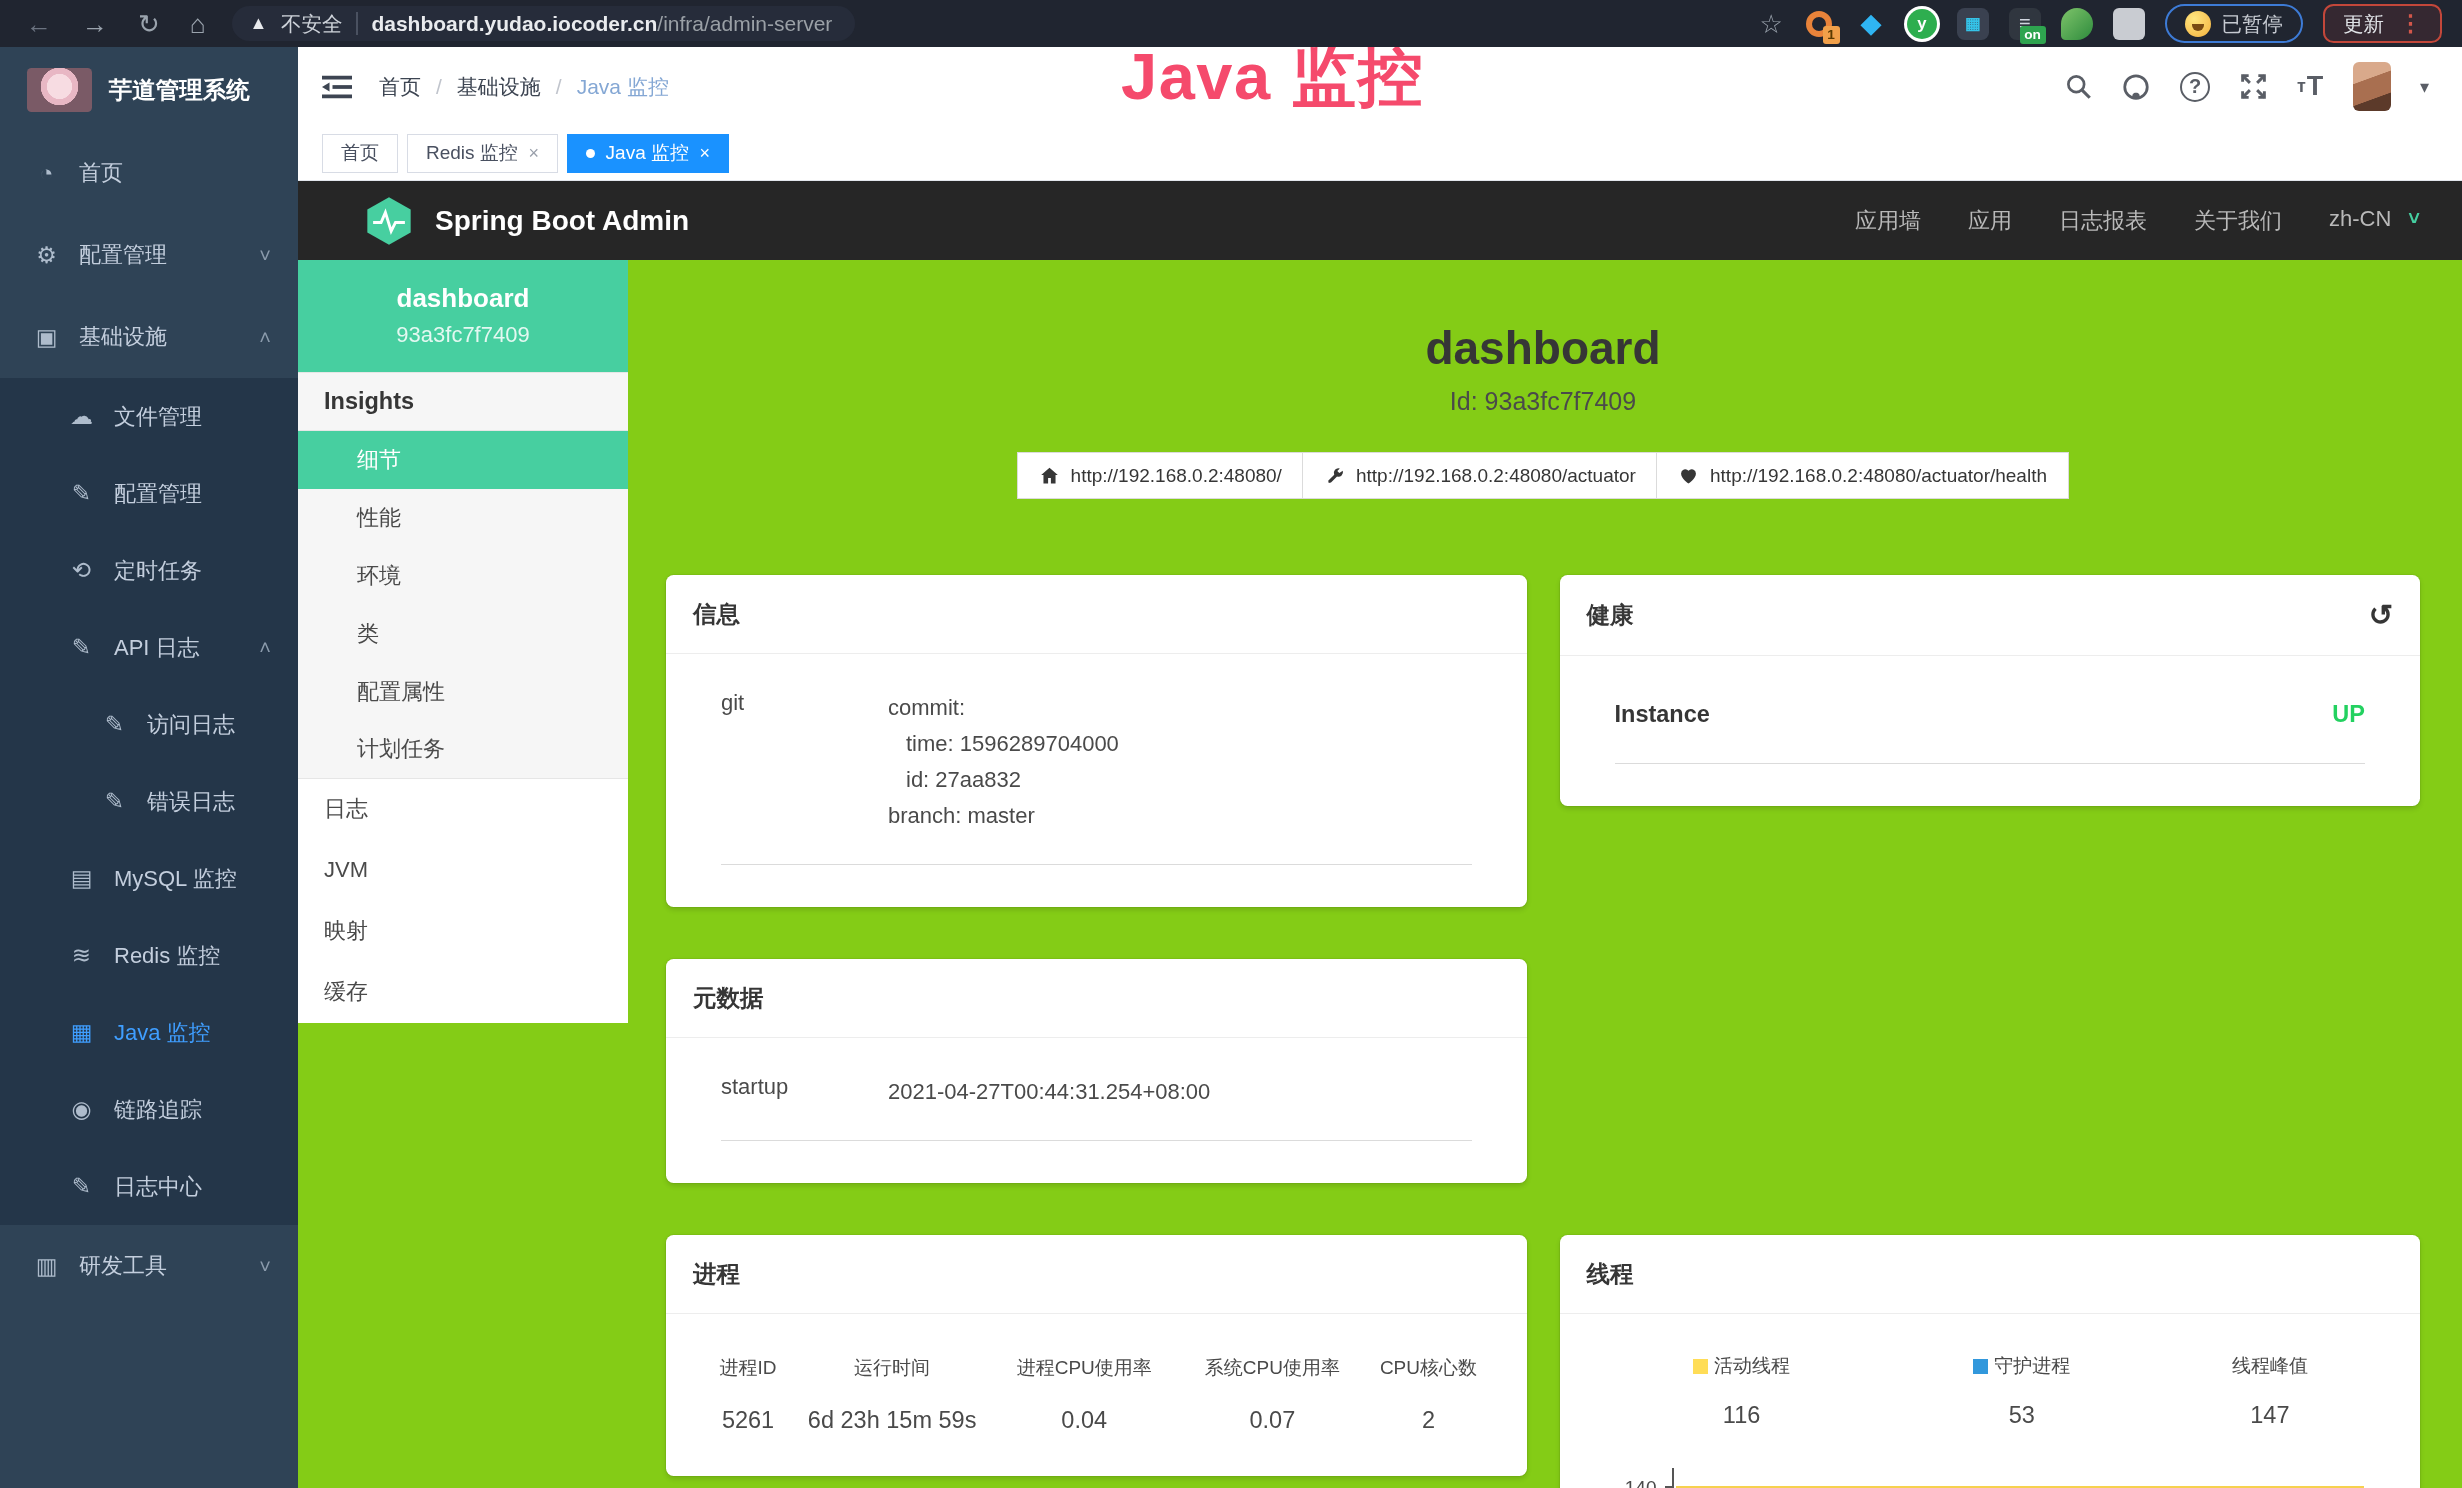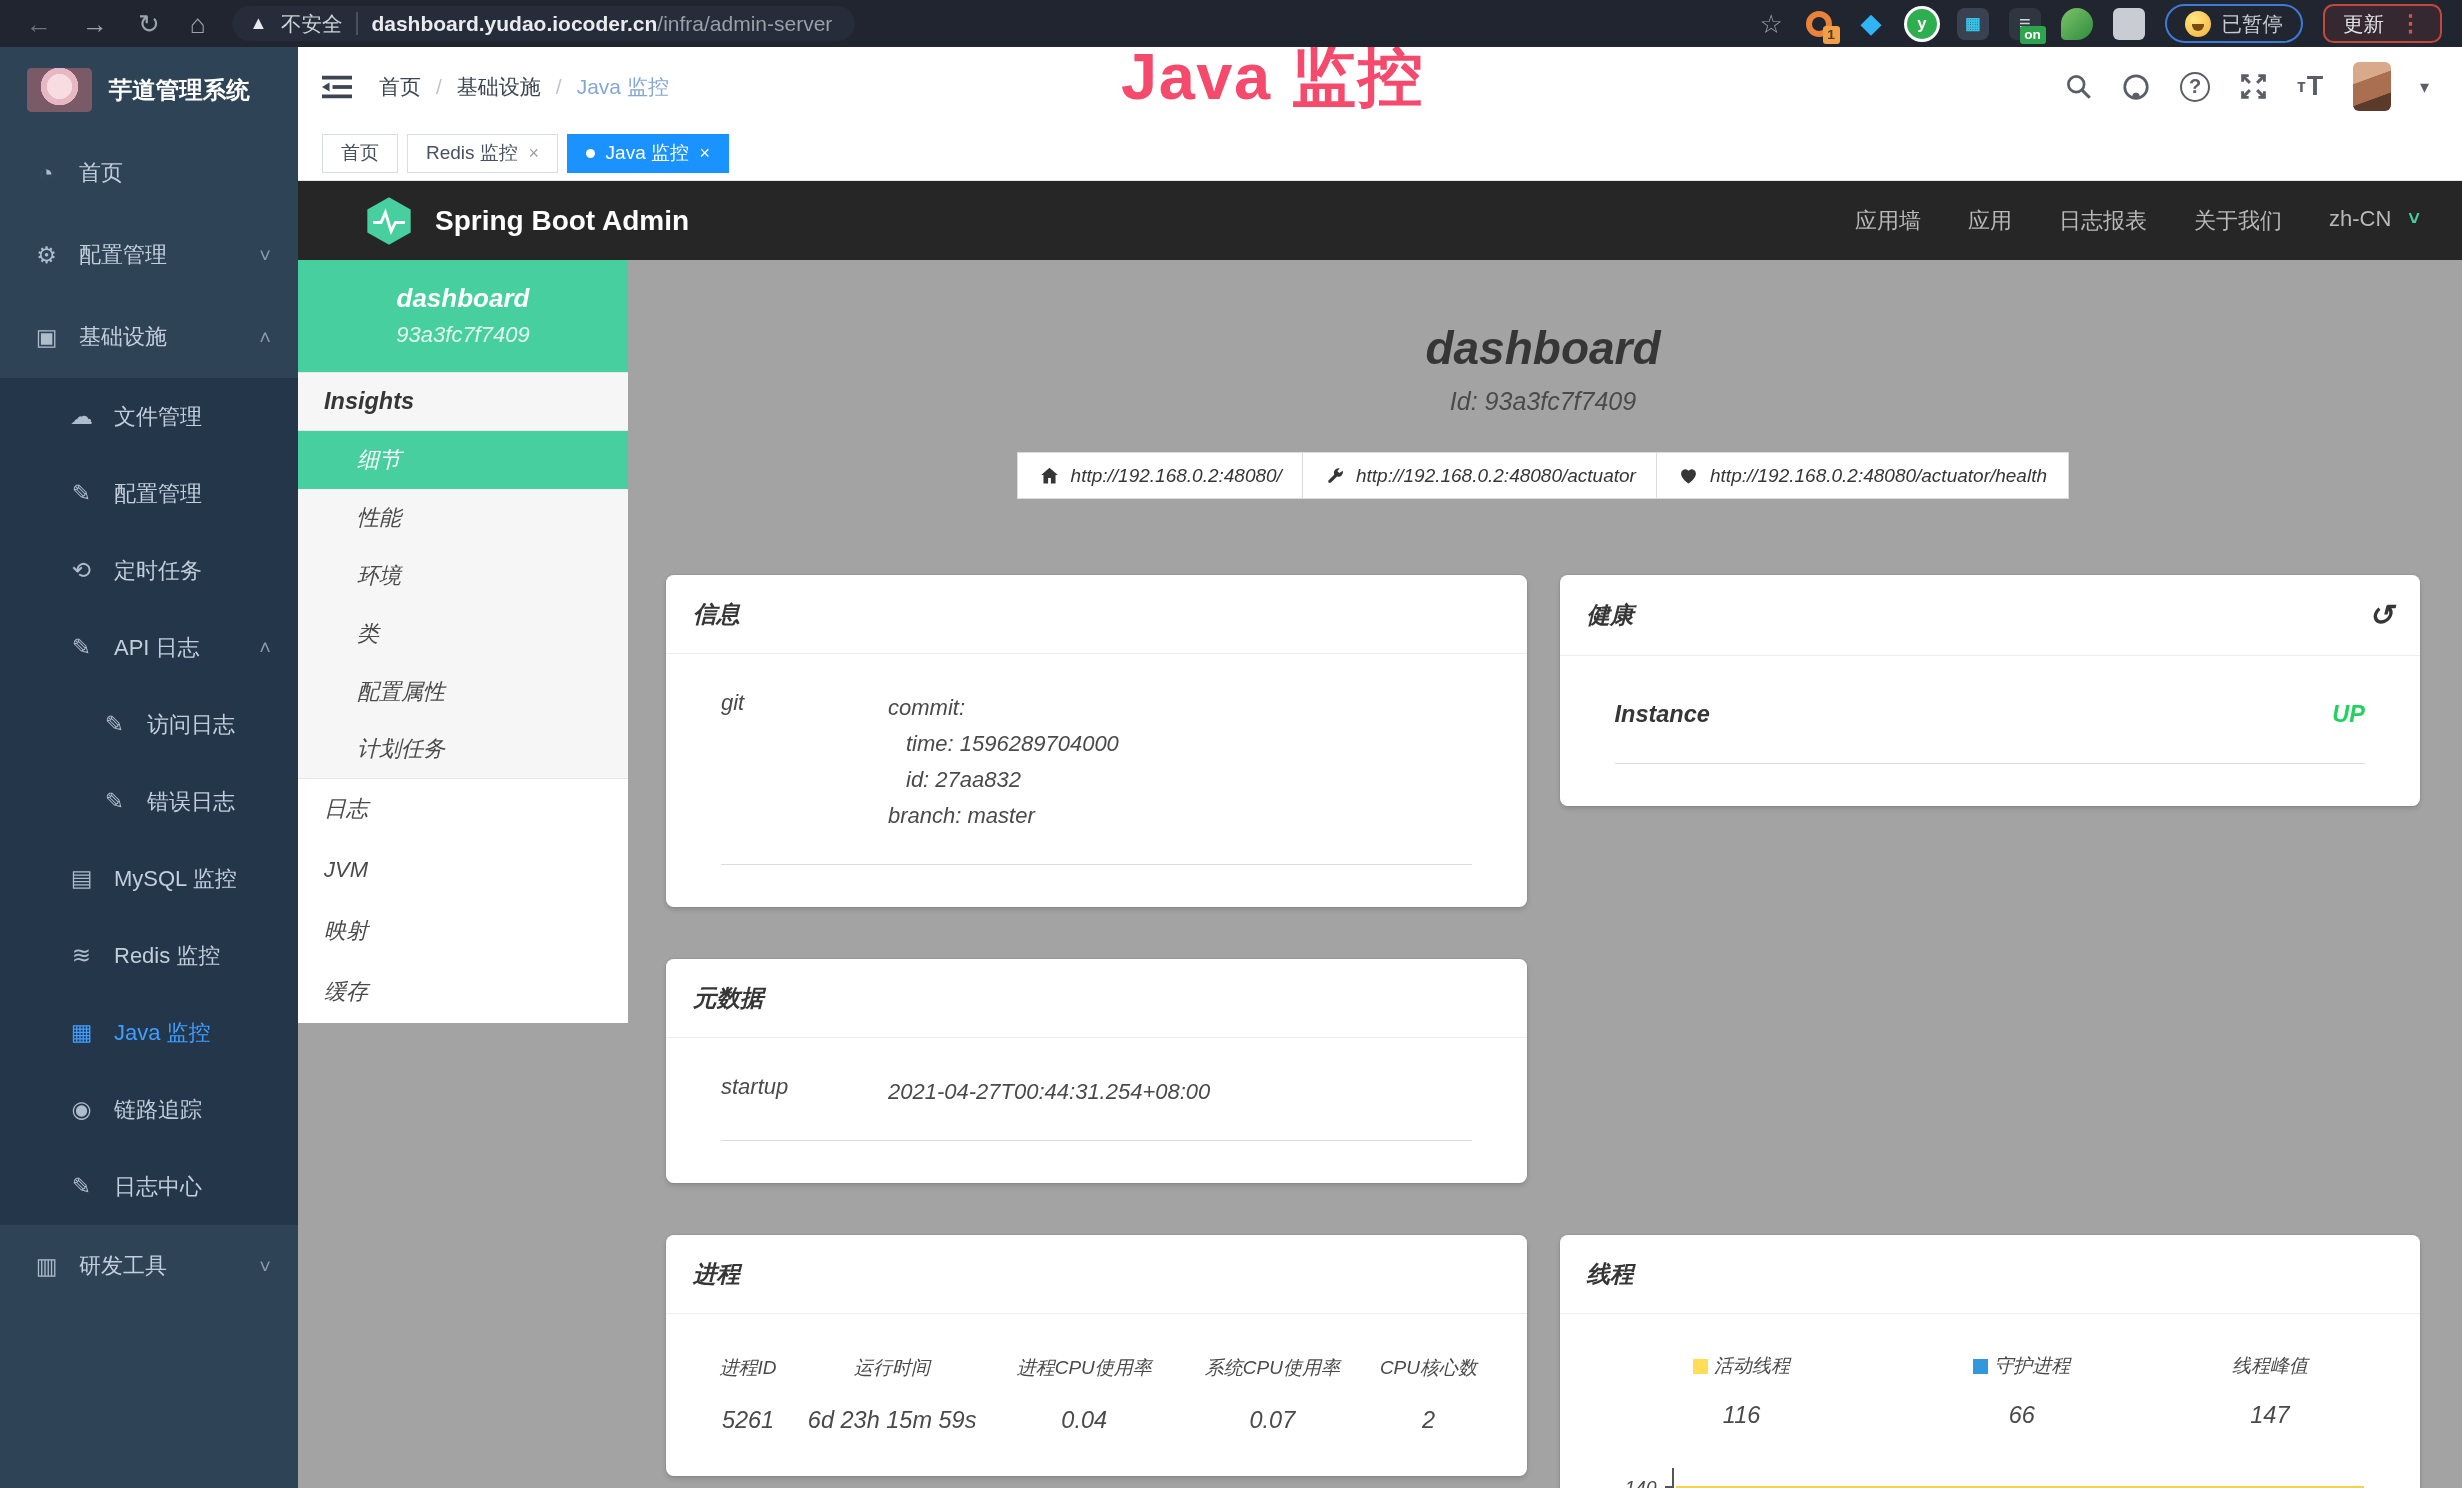--- a/index.html
+++ b/index.html
@@ -87,21 +87,21 @@
   
   .sba-navbar{height:79px;background:#262626;display:flex;align-items:center;padding:0 42px 0 65px;}
   .sba-logo{width:52px;height:52px;margin-right:20px;}
   .sba-brand{color:#fff;font-size:28px;font-weight:bold;}
   .sba-nav{margin-left:auto;display:flex;align-items:flex-start;gap:47px;font-size:22px;color:#b9b9b9;}
   .sba-nav .nav-item{cursor:pointer;}
   .locale{display:flex;align-items:center;gap:17px;cursor:pointer;}
   .locale .chev{color:#45d0a1;font-size:20px;font-weight:bold;}
 
   
-  .sba-body{flex:1;display:flex;min-height:0;background:#a3a3a3;font-style:italic;}
+  .sba-body{flex:1;display:flex;min-height:0;background:#84cc16;}
   .sba-sidebar{width:330px;flex-shrink:0;}
   .instance-header{background:#47cfa0;color:#fff;text-align:center;padding:23px 7.6px 24px;}
   .instance-name{font-size:26px;font-weight:bold;}
   .instance-id{font-size:22px;color:rgba(255,255,255,.85);margin-top:7.6px;}
   .group-label{background:#f6f6f6;border-top:0.8px solid #e6e6e6;border-bottom:0.8px solid #e6e6e6;padding:15px 26px;font-size:23.5px;font-weight:bold;color:#363636;}
   .side-item{height:58px;display:flex;align-items:center;font-size:22px;color:#4a4a4a;cursor:pointer;}
   .side-item.sub{padding-left:59px;background:#f6f6f6;}
   .side-item.sub.last{border-bottom:0.8px solid #e6e6e6;}
   .side-item.root{padding-left:26px;background:#fff;height:61px;}
   .side-item.active{background:#47cfa0;color:#fff;}
@@ -474,21 +474,21 @@
                     <span>活动线程</span>
                   </span>
                 <span class="lg-label">
                     <span class="lg-sq blue"></span>
                     <span>守护进程</span>
                   </span>
                 <span class="lg-label">
                     <span>线程峰值</span>
                   </span>
                 <span class="lg-val">116</span>
-                <span class="lg-val">66</span>
+                <span class="lg-val">53</span>
                 <span class="lg-val">147</span>
               </div>
               <div class="chart">
                 <span class="chart-ylabel" style="top:9px;">140</span>
 
                 <div class="chart-area">
                   <span class="tick" style="top:18px;"></span>
 
                   <div class="fill"></div>
                 </div>

